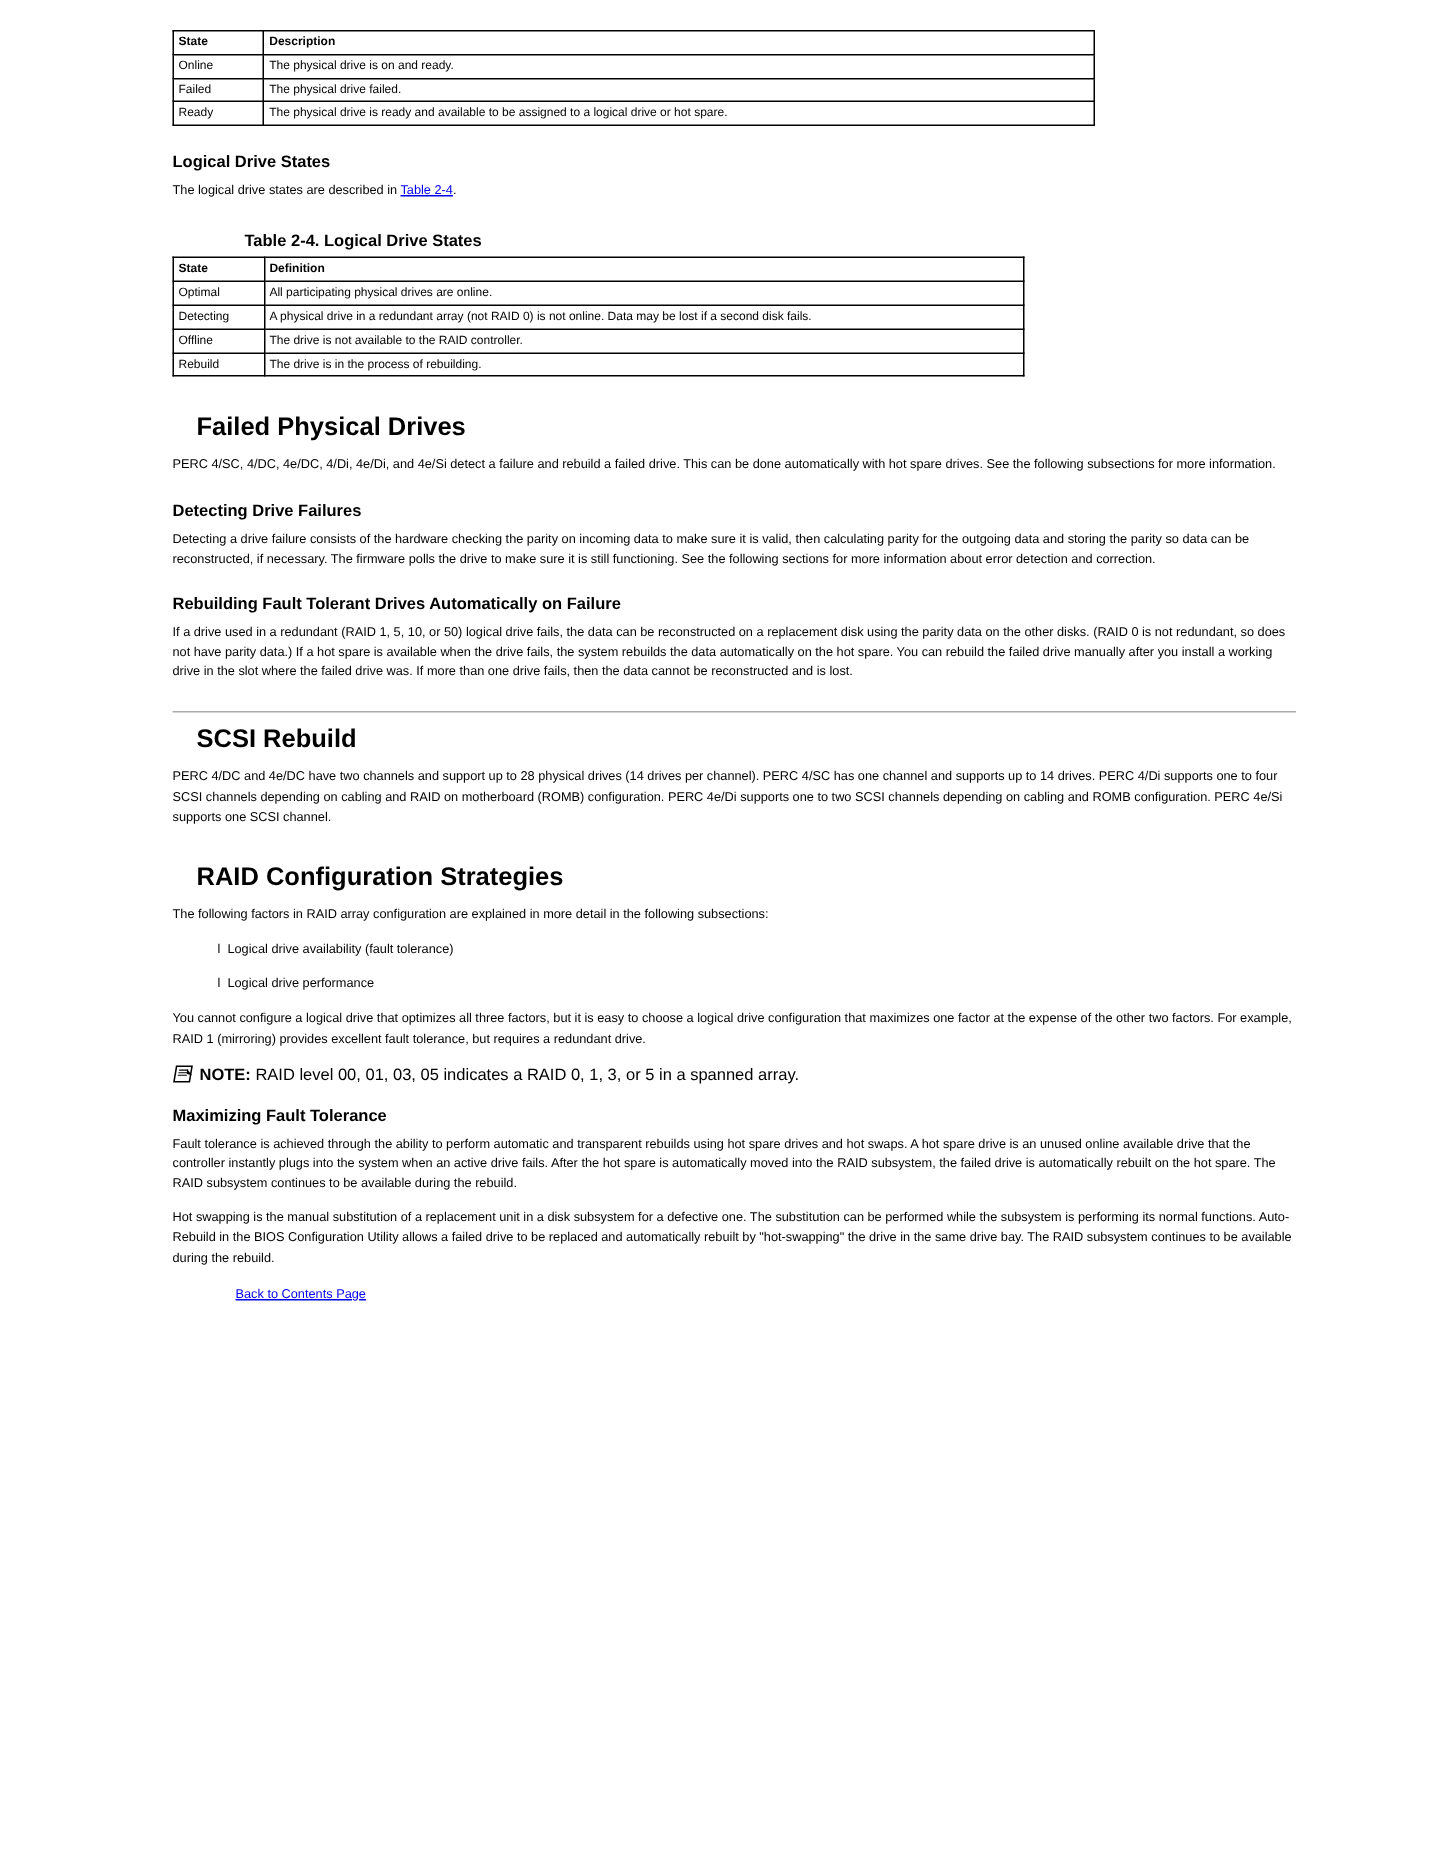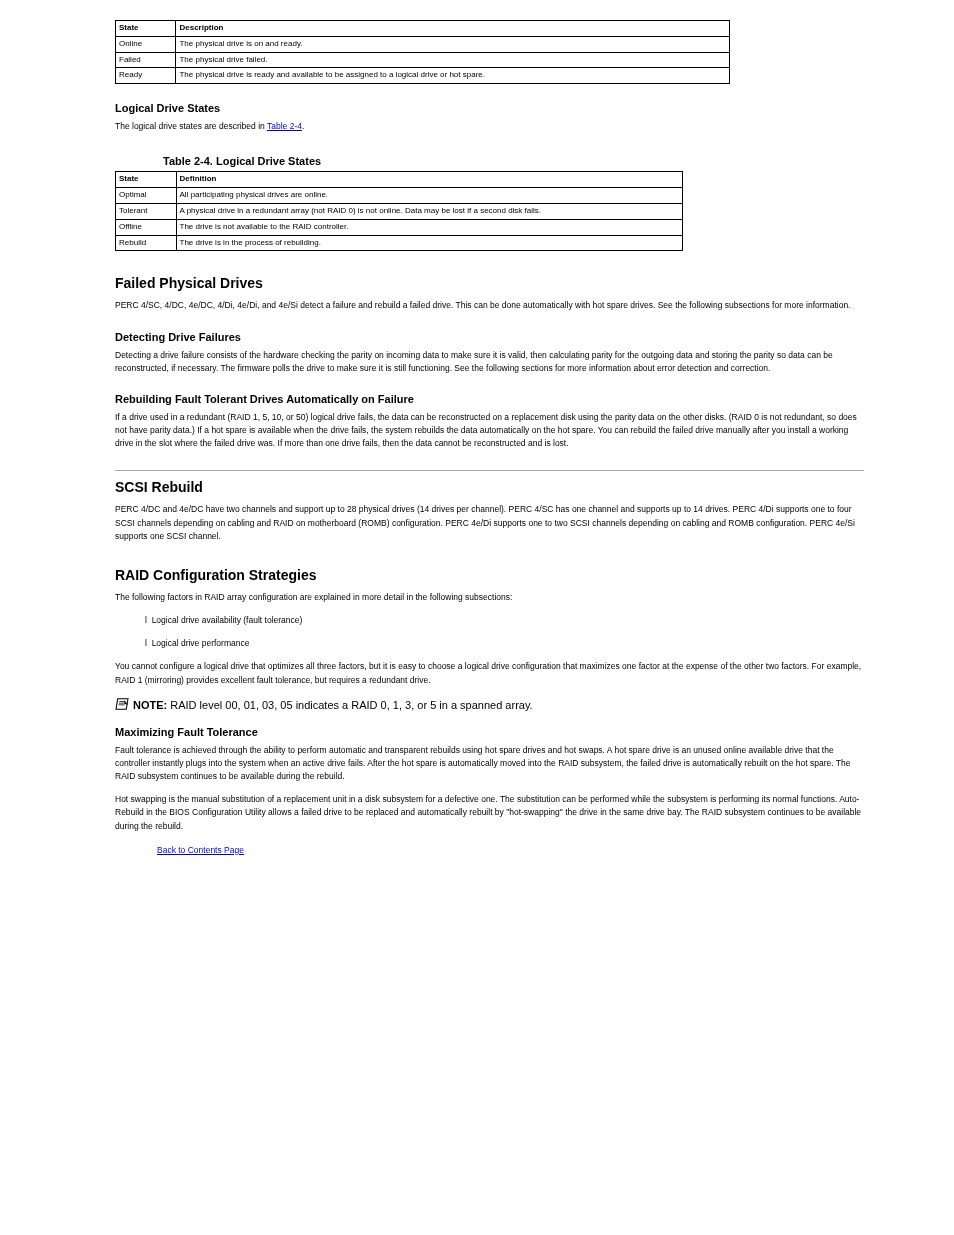--- a/index.html
+++ b/index.html
@@ -34,23 +34,23 @@
   .table3 .c1 { width: 555px; }
   .table4 { width: 568px; margin-top: 4px; }
   .table4 .c0 { width: 54px; }
   .table4 .c1 { width: 508px; }
   .caption {
     font-size: 11px;
     font-weight: bold;
     margin: 22px 0 4px 48px;
   }
   h2.sect {
-    font-size: 14px;
+    font-size: 17px;
     font-weight: bold;
-    margin: 24px 0 8px 0;
+    margin: 24px 0 8px 16px;
   }
   h3.sub {
     font-size: 11px;
     font-weight: bold;
     margin: 18px 0 6px 0;
   }
   h3.sub-tight {
     font-size: 11px;
     font-weight: bold;
     margin: 12px 0 6px 0;
@@ -128,21 +128,21 @@
     <tbody>
         <tr class="hdr">
       <td class="c0">State</td>
       <td class="c1">Definition</td>
     </tr>
     <tr>
       <td class="c0">Optimal</td>
       <td class="c1">All participating physical drives are online.</td>
     </tr>
     <tr>
-      <td class="c0">Tolerant</td>
+      <td class="c0">Detecting</td>
       <td class="c1">A physical drive in a redundant array (not RAID 0) is not online. Data may be lost if a second disk fails.</td>
     </tr>
     <tr>
       <td class="c0">Offline</td>
       <td class="c1">The drive is not available to the RAID controller.</td>
     </tr>
     <tr>
       <td class="c0">Rebuild</td>
       <td class="c1">The drive is in the process of rebuilding.</td>
     </tr>

